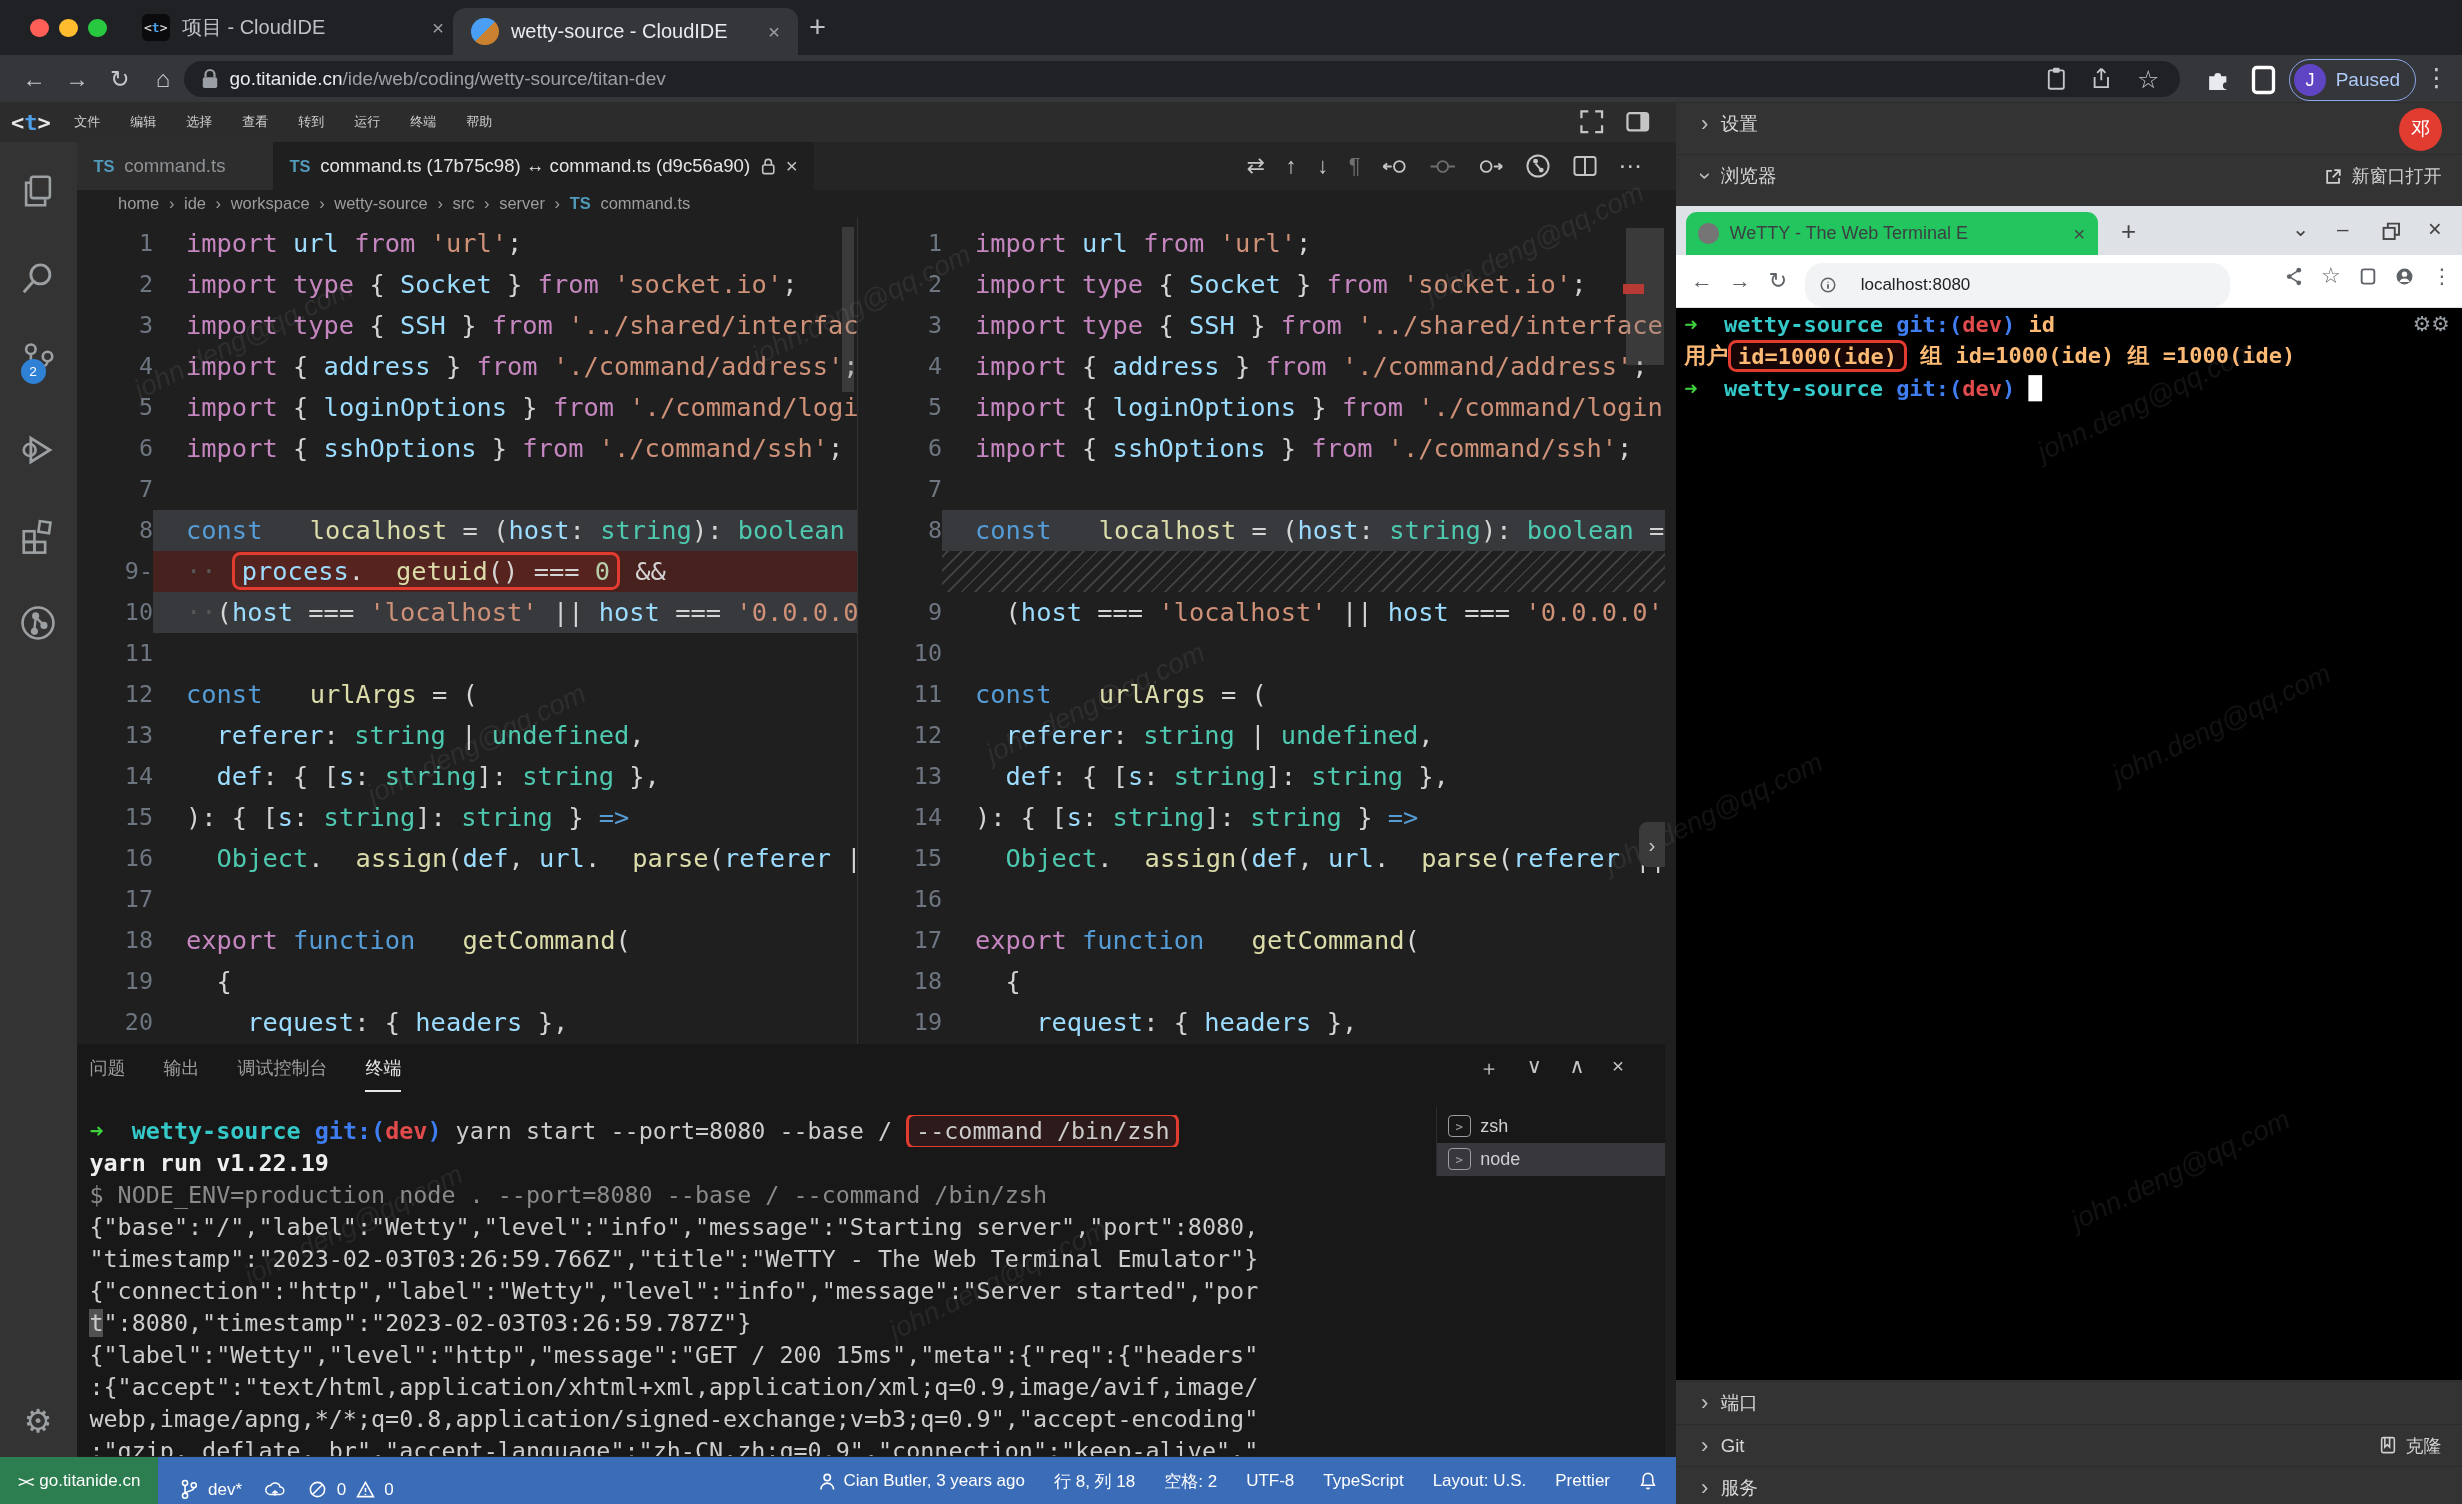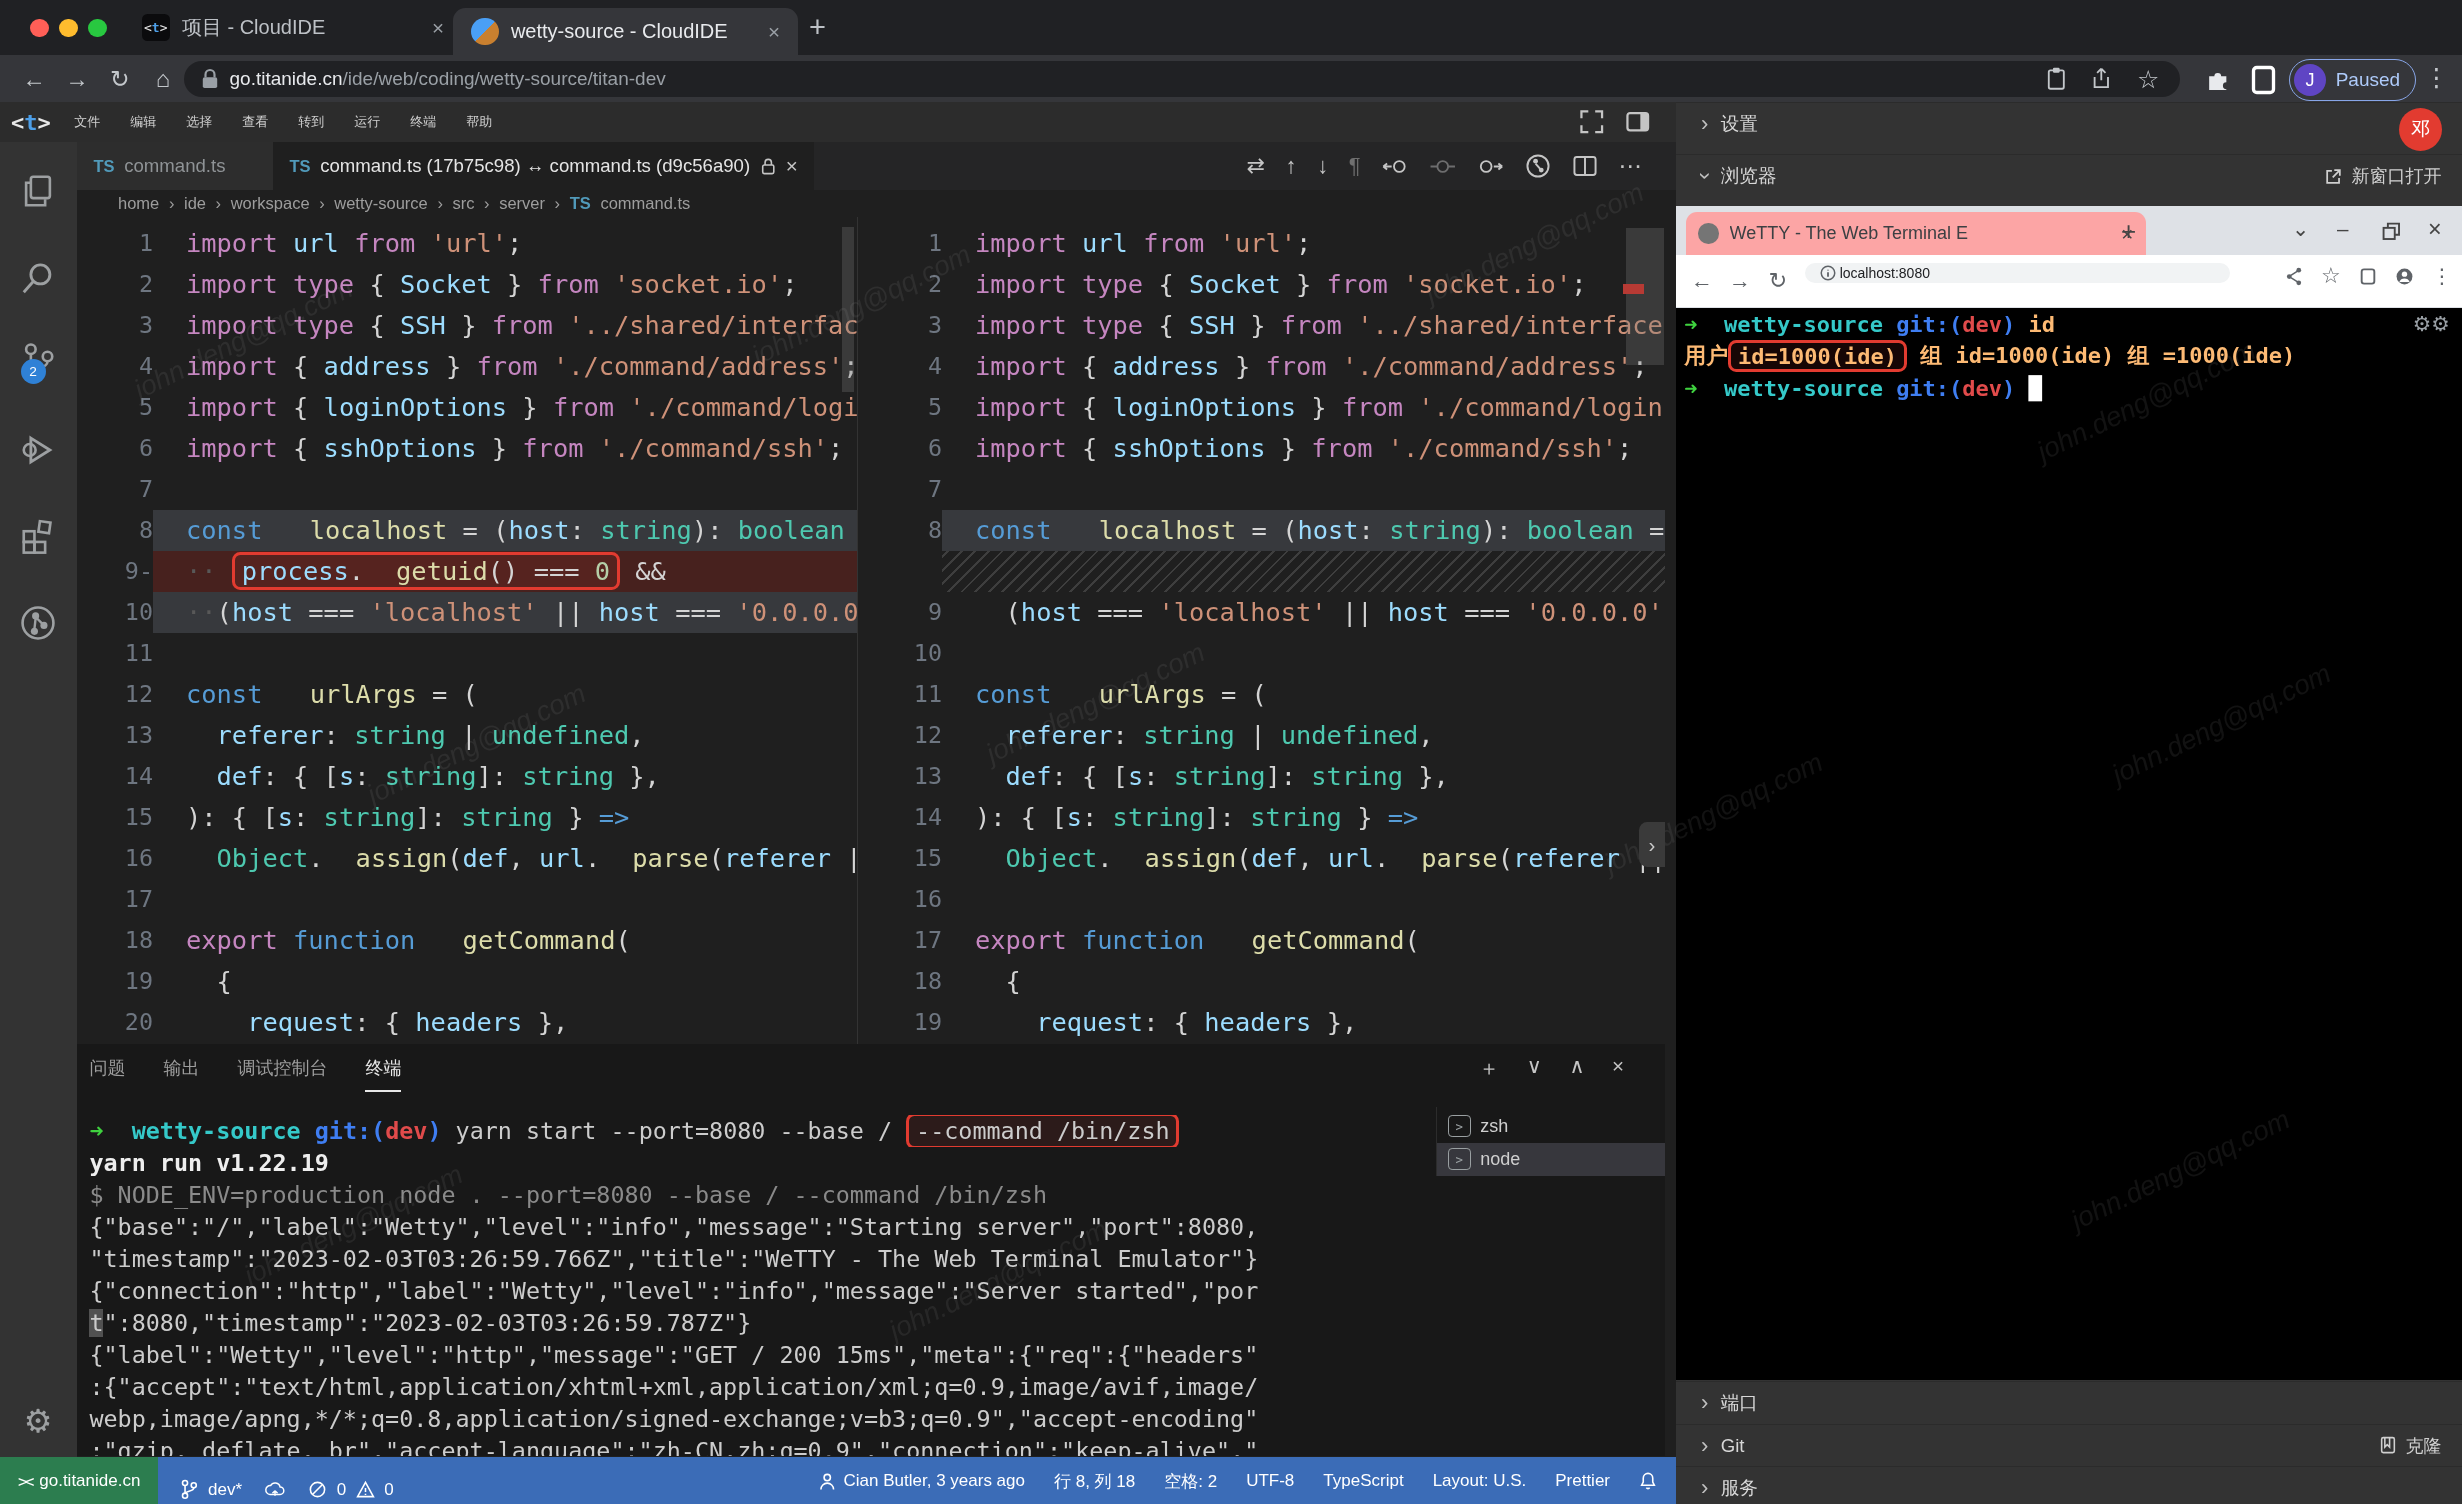--- a/index.html
+++ b/index.html
@@ -100,29 +100,29 @@
   .secrow{position:absolute;left:0;width:786px;height:43px;display:flex;align-items:center;gap:12.4px;
           color:#d8d8d8;font-size:18.6px;padding-left:25px;box-sizing:border-box;border-top:0.7px solid #2b2b2b;}
   .chev{color:#c0c0c0;font-size:22px;display:inline-block;}
   .chev.down{transform:rotate(90deg);}
   .secact{margin-left:auto;margin-right:20.6px;display:flex;align-items:center;gap:8.2px;color:#d0d0d0;font-size:18px;}
   #avatar{position:absolute;left:723px;top:5.5px;width:43px;height:43px;border-radius:50%;background:#e23b30;
           color:#fff;font-size:19px;display:flex;align-items:center;justify-content:center;}
   
   #bwin{position:absolute;left:0;top:104px;width:786px;height:1173px;background:#dee1e6;}
   #btabstrip{position:absolute;left:0;top:0;width:786px;height:49px;display:flex;align-items:center;}
-  #btab{position:absolute;left:9.6px;top:5.5px;width:460px;height:44px;background:#fca5a5;border-radius:11px 11px 0 0;
+  #btab{position:absolute;left:9.6px;top:5.5px;width:412px;height:44px;background:#22c55e;border-radius:11px 11px 0 0;
         display:flex;align-items:center;gap:11px;padding:0 12.4px;box-sizing:border-box;color:#3c4043;font-size:18px;}
   #btab .bfav{width:20.6px;height:20.6px;border-radius:50%;background:#757575;flex:0 0 auto;}
   #btab .btitle{overflow:hidden;white-space:nowrap;flex:1;}
   .bctl{color:#454545;font-size:20.6px;}
   #bnav{position:absolute;left:0;top:49px;width:786px;height:52px;background:#ffffff;display:flex;align-items:center;}
   .bnavg{color:#5f6368;font-size:22px;width:38px;text-align:center;}
-  #bpill{position:absolute;left:129px;top:8.2px;width:425px;height:20px;border-radius:18px;background:#f1f3f4;
-         display:flex;align-items:center;gap:3px;color:#202124;font-size:14px;padding-left:13.7px;box-sizing:border-box;}
+  #bpill{position:absolute;left:129px;top:8.2px;width:425px;height:44px;border-radius:18px;background:#f1f3f4;
+         display:flex;align-items:center;gap:24px;color:#202124;font-size:17px;padding-left:13.7px;box-sizing:border-box;}
   #bicons{position:absolute;right:9.6px;top:8.2px;display:flex;align-items:center;gap:18px;color:#5f6368;}
   #bterm{position:absolute;left:0;top:102px;width:786px;height:1072px;background:#000;overflow:hidden;}
   #bterm .cl{height:32px;font-size:22px;font-weight:bold;}
   #bterm .ct{padding-left:8.2px;height:32px;}
   .tk-tw{color:#fdba74;}
   #gears{position:absolute;right:12.4px;top:4.1px;color:#9aa0a6;font-size:20.6px;}
   #expander{left:1639px;top:822px;width:26px;height:45px;background:#3a3a3a;border-radius:8.2px 0 0 8.2px;
             color:#cccccc;font-size:20.6px;display:flex;align-items:center;justify-content:center;z-index:4;}
 </style>
 </head>

